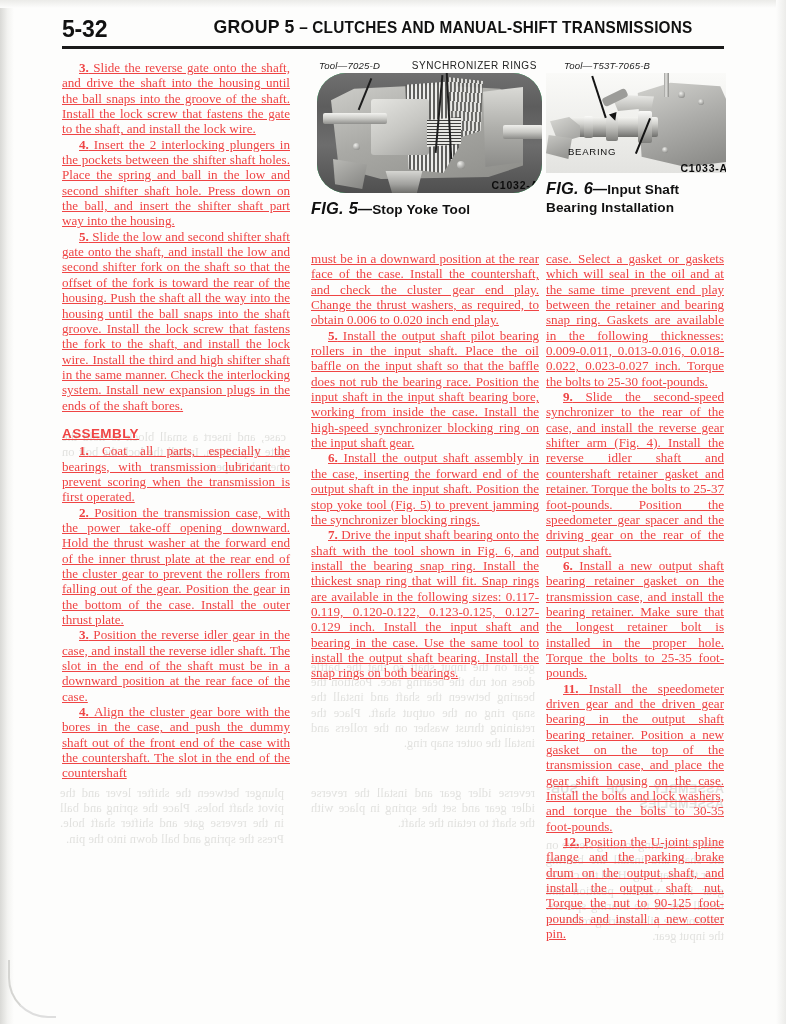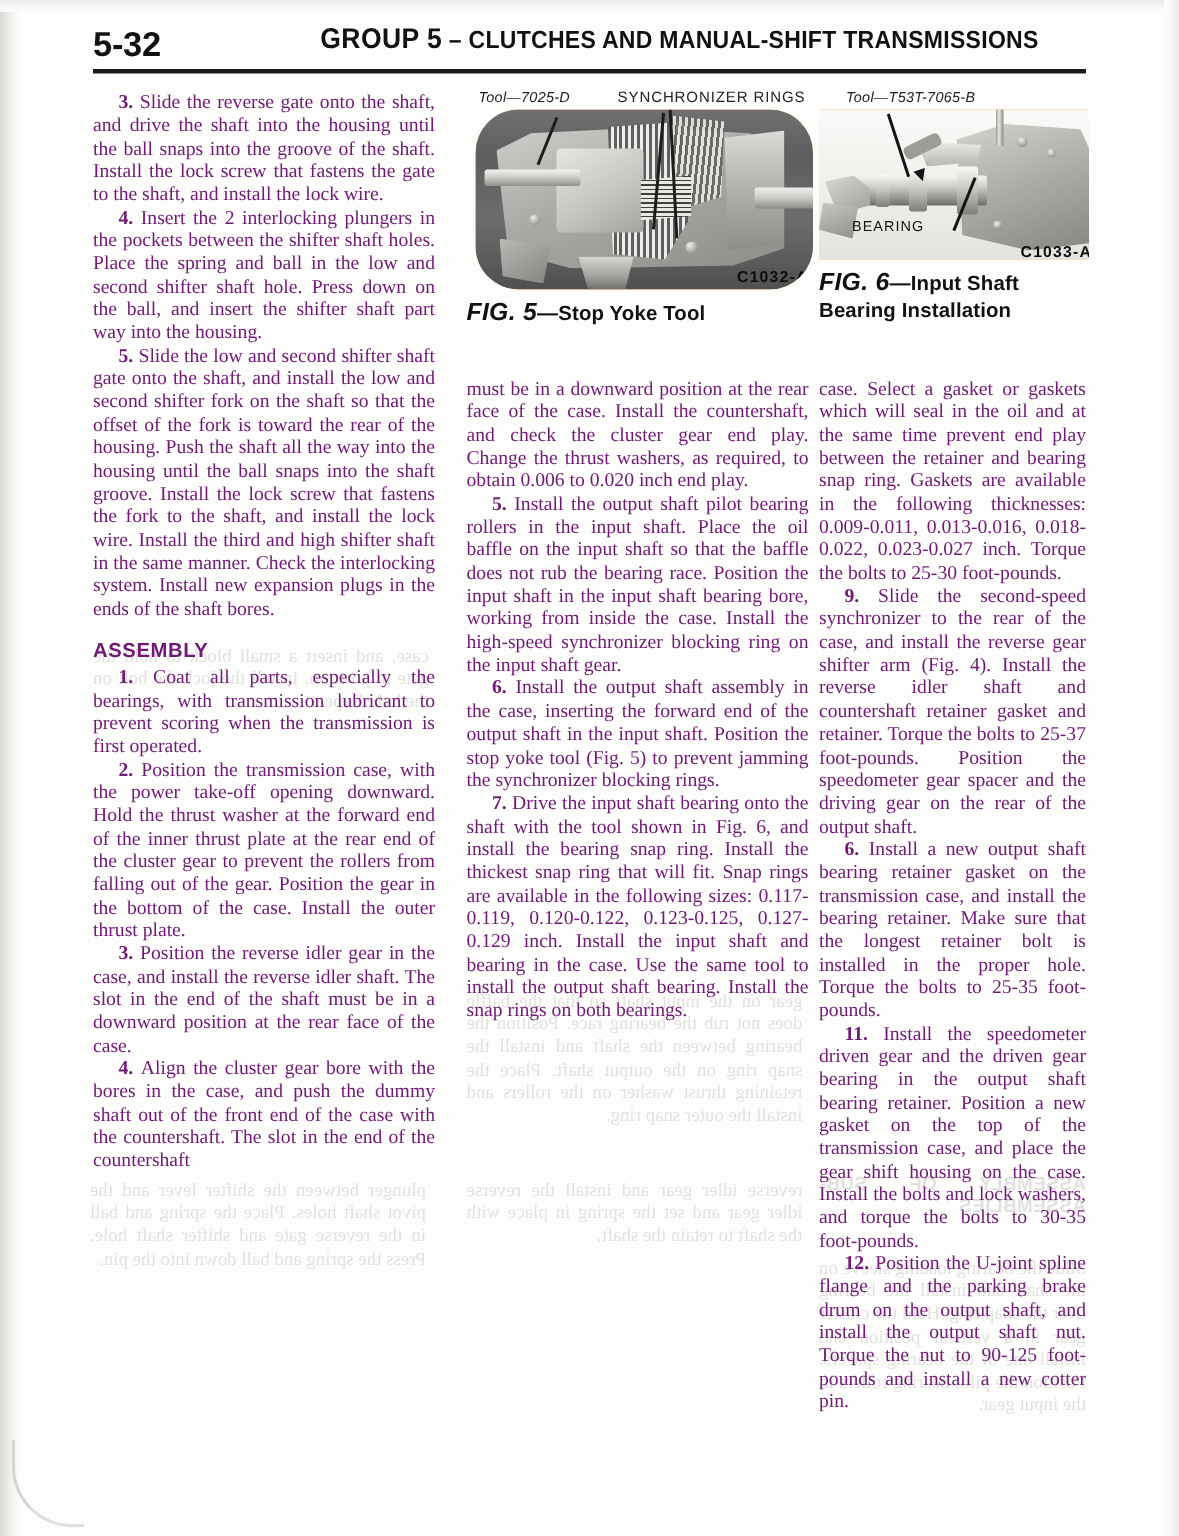--- a/index.html
+++ b/index.html
@@ -95,21 +95,22 @@
   }
 
   
   .col {
     position: absolute;
     font-size: 13.1px;
     line-height: 15.35px;
     text-align: justify;
     text-justify: inter-word;
     hyphens: manual;
-    color: #701a75;
+    color: #ef4444;
+    text-decoration: underline;
   }
   #col-1 { left: 62px;  top: 60px; width: 228px; }
   #col-2 { left: 311px; top: 251px; width: 228px; }
   #col-3 { left: 546px; top: 251px; width: 178px; }
 
   .col p {
     margin: 0;
     text-indent: 17px;
   }
   .col p.cont { text-indent: 0; }
@@ -141,21 +142,21 @@
     height: 13px;
     position: relative;
   }
   .fig-toplabel .tl-left  { position: absolute; left: 8px;  top: 0; }
   .fig-toplabel .tl-right { position: absolute; right: 6px; top: 0;
     font-style: normal; font-size: 10px; letter-spacing: 0.6px; }
   #fig6-toplabel .tl-left { left: 18px; }
 
   .photo {
     position: relative;
-    background: #fdba74;
+    background: #22c55e;
     overflow: hidden;
     border: 0;
   }
   #fig5-photo { width: 225px; height: 120px; margin-left: 6px; border-radius: 29px; }
   #fig6-photo { width: 180px; height: 100px; }
 
   .photo-neg {
     position: absolute;
     right: 3px;
     bottom: 2px;

